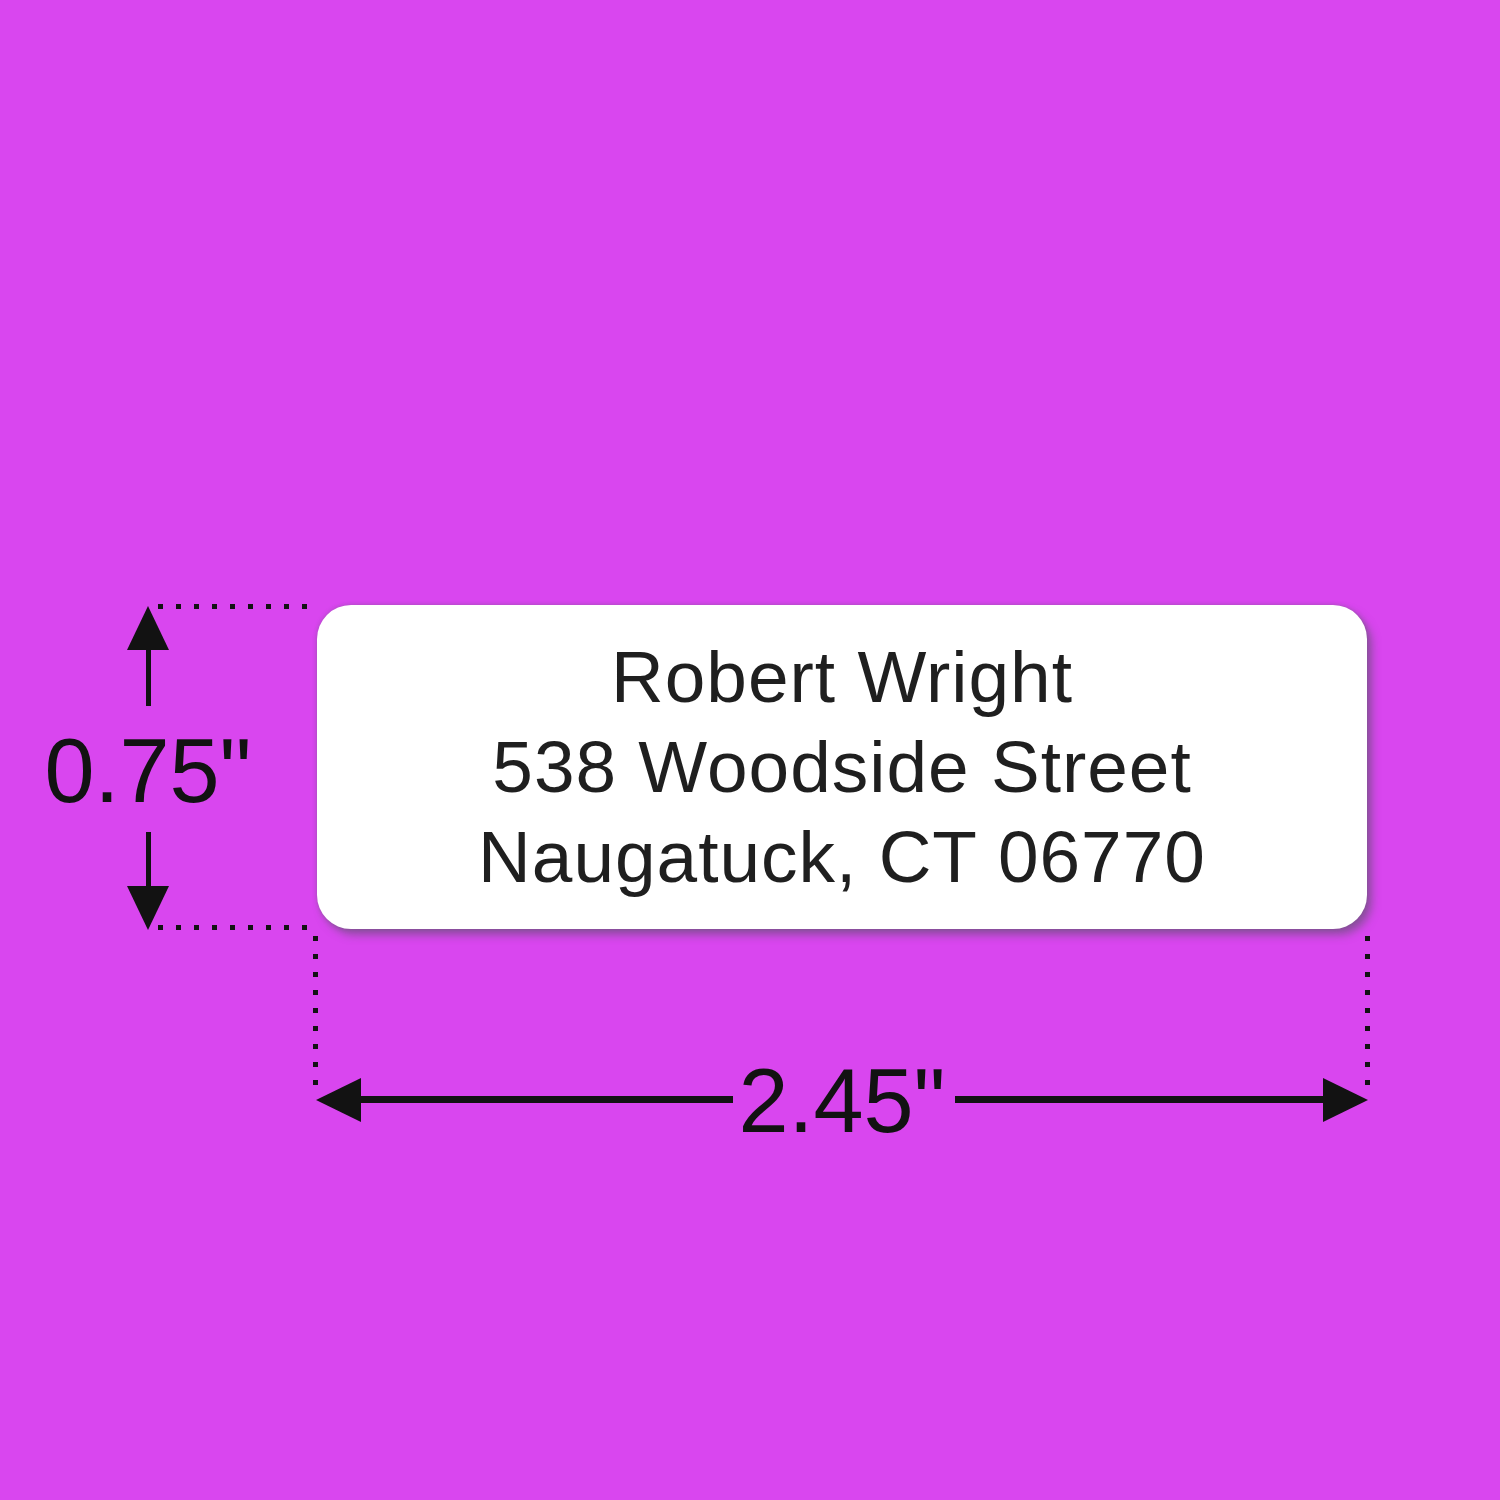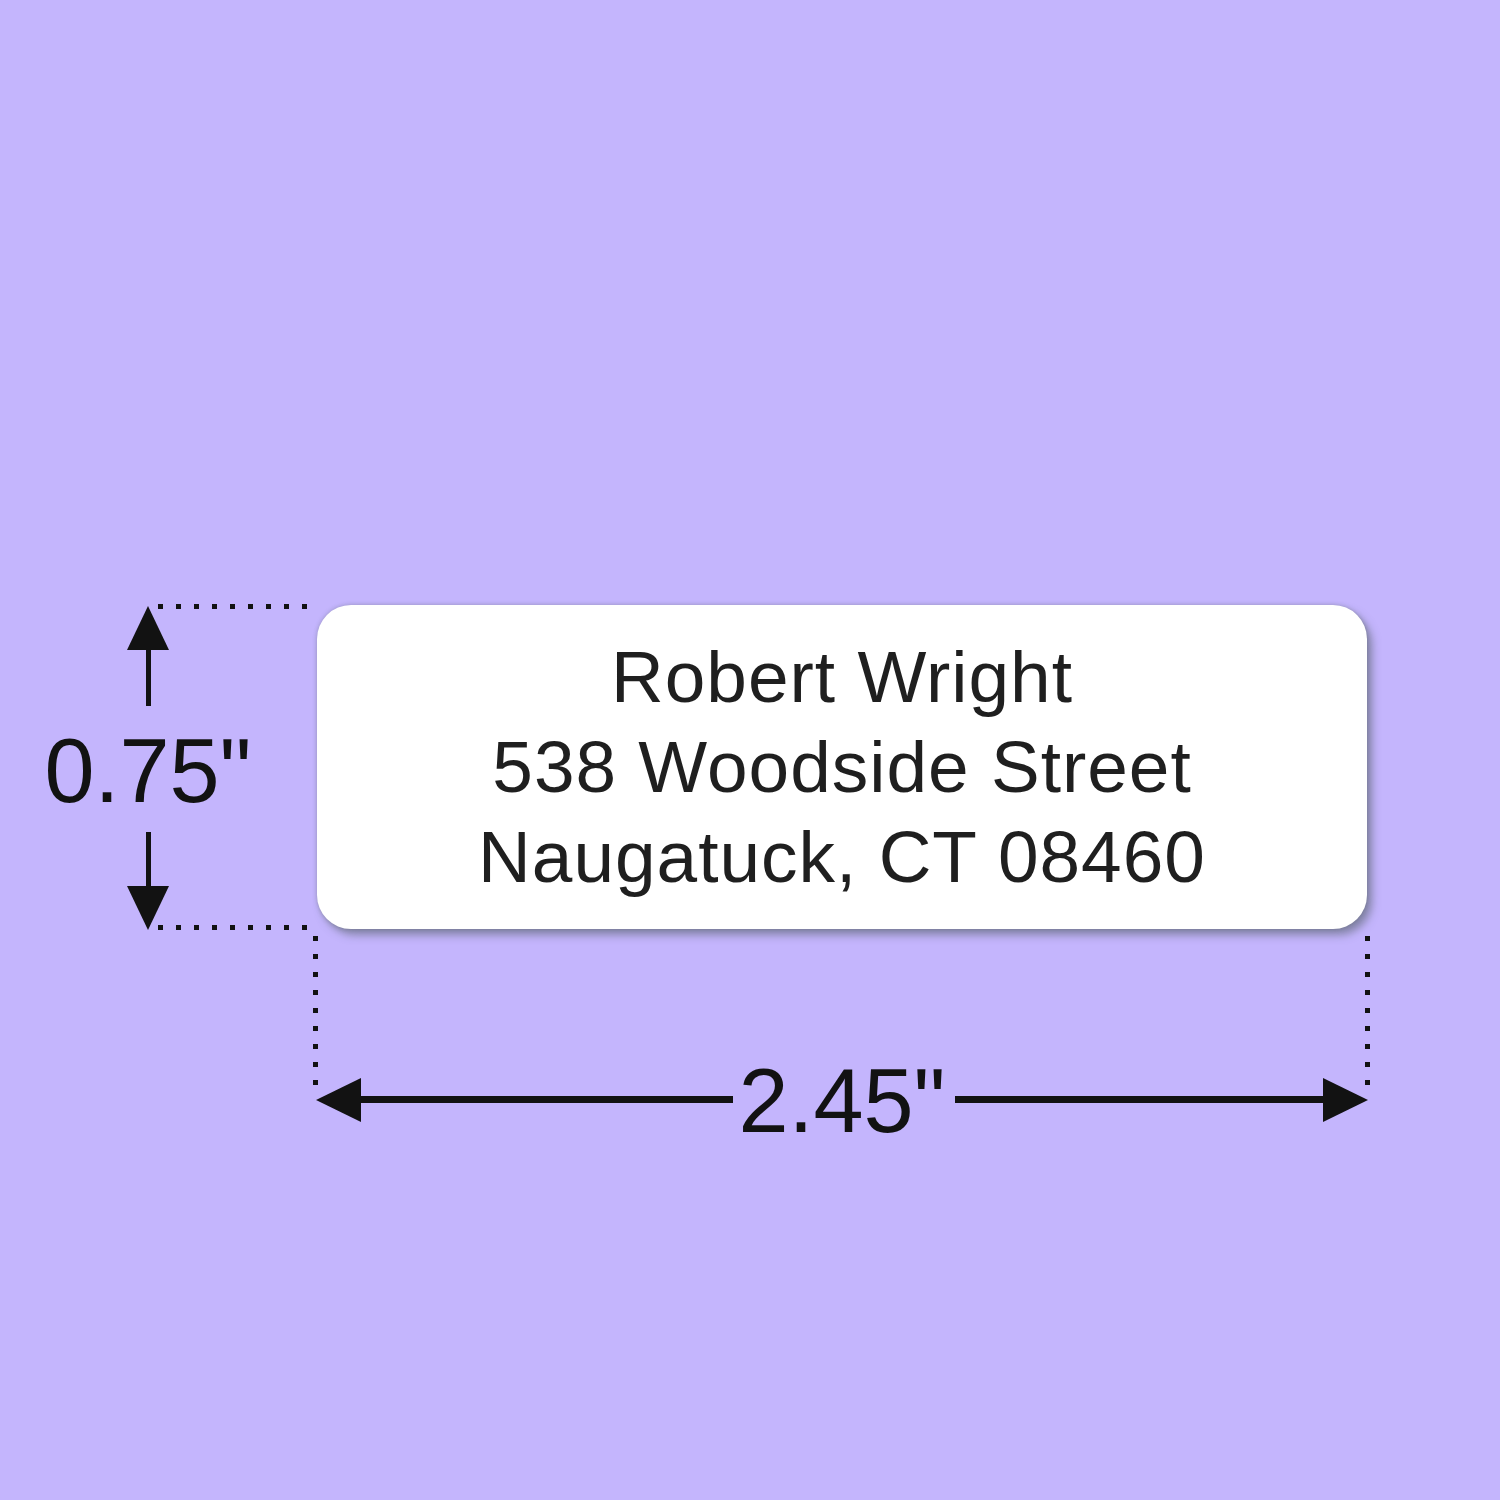--- a/index.html
+++ b/index.html
@@ -1,20 +1,20 @@
 <!DOCTYPE html>
 <html><head>
 <meta charset="utf-8">
 <style>
   html, body { margin: 0; padding: 0; }
   .scene {
     position: relative;
     width: 1500px;
     height: 1500px;
-    background: #c4b5fd;
+    background: #d946ef;
     overflow: hidden;
     font-family: "Liberation Sans", "DejaVu Sans", sans-serif;
   }
 
   
   .card {
     position: absolute;
     left: 317px; top: 605px;
     width: 1050px; height: 324px;
     background: #ffffff;
@@ -64,21 +64,21 @@
 </style>
 </head>
 <body>
 
 <div class="scene">
 
   <div class="card">
     <div class="card-text">
       <div>Robert Wright</div>
       <div>538 Woodside Street</div>
-      <div>Naugatuck, CT 08460</div>
+      <div>Naugatuck, CT 06770</div>
     </div>
   </div>
 
   <div class="h-dots" style="left:158px; top:604px; width:152px;"></div>
   <div class="h-dots" style="left:158px; top:925px; width:152px;"></div>
 
   <div class="tri tri-up" style="left:127px; top:606px;"></div>
   <div class="stem-v" style="left:146px; top:648px; height:58px;"></div>
 
   <div class="dim-text" style="left:-27px; top:726px; width:350px;">0.75"</div>

